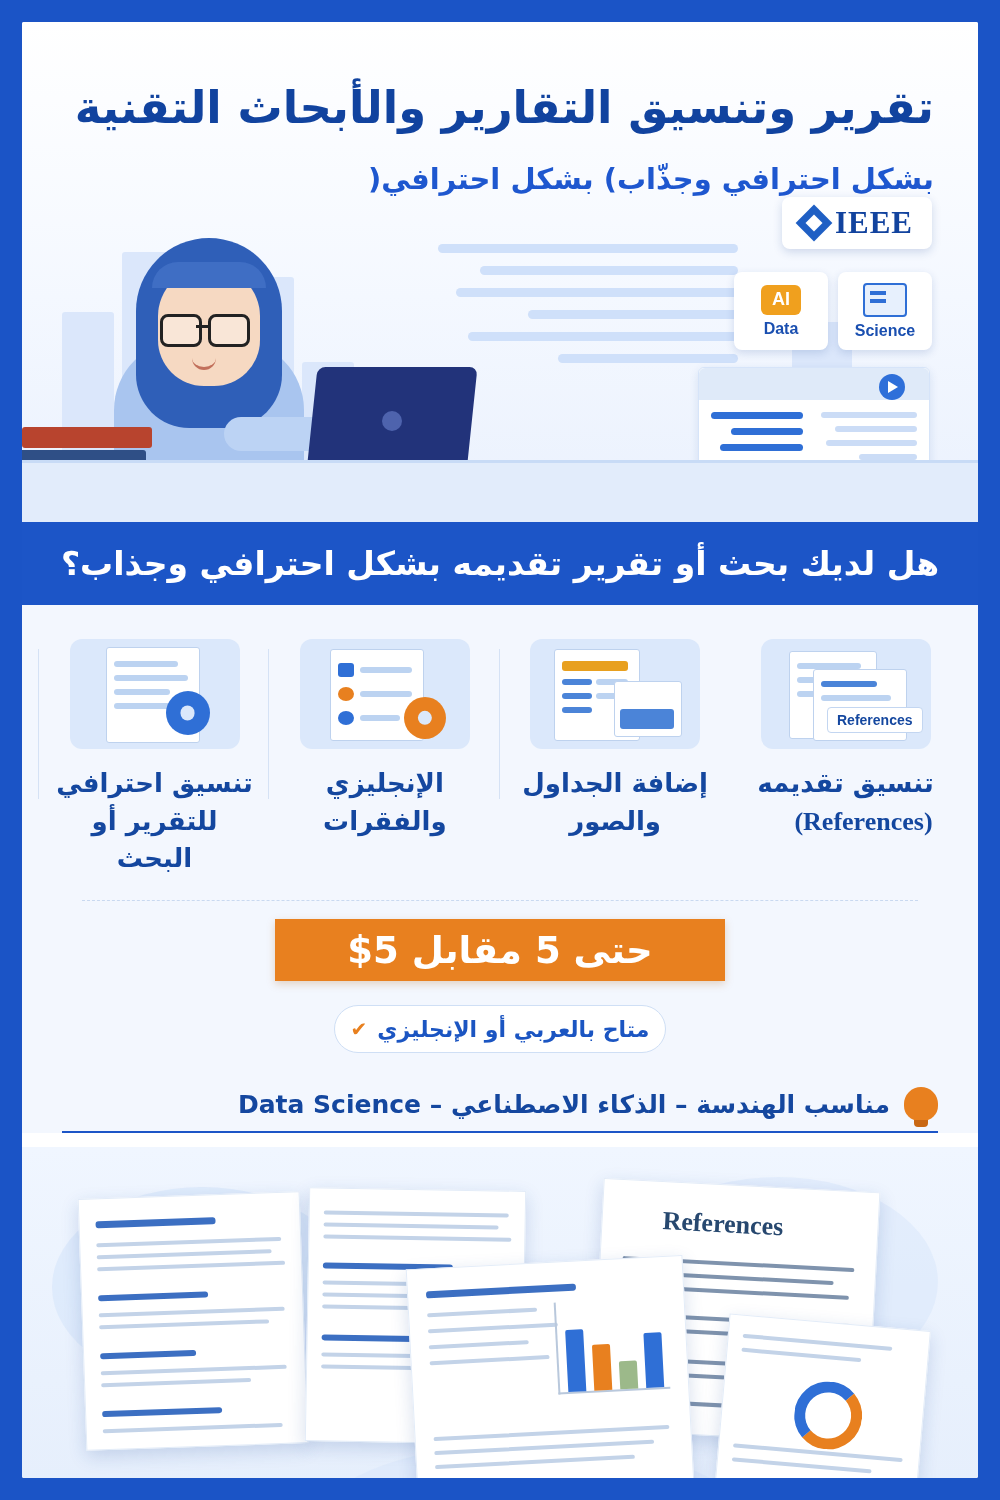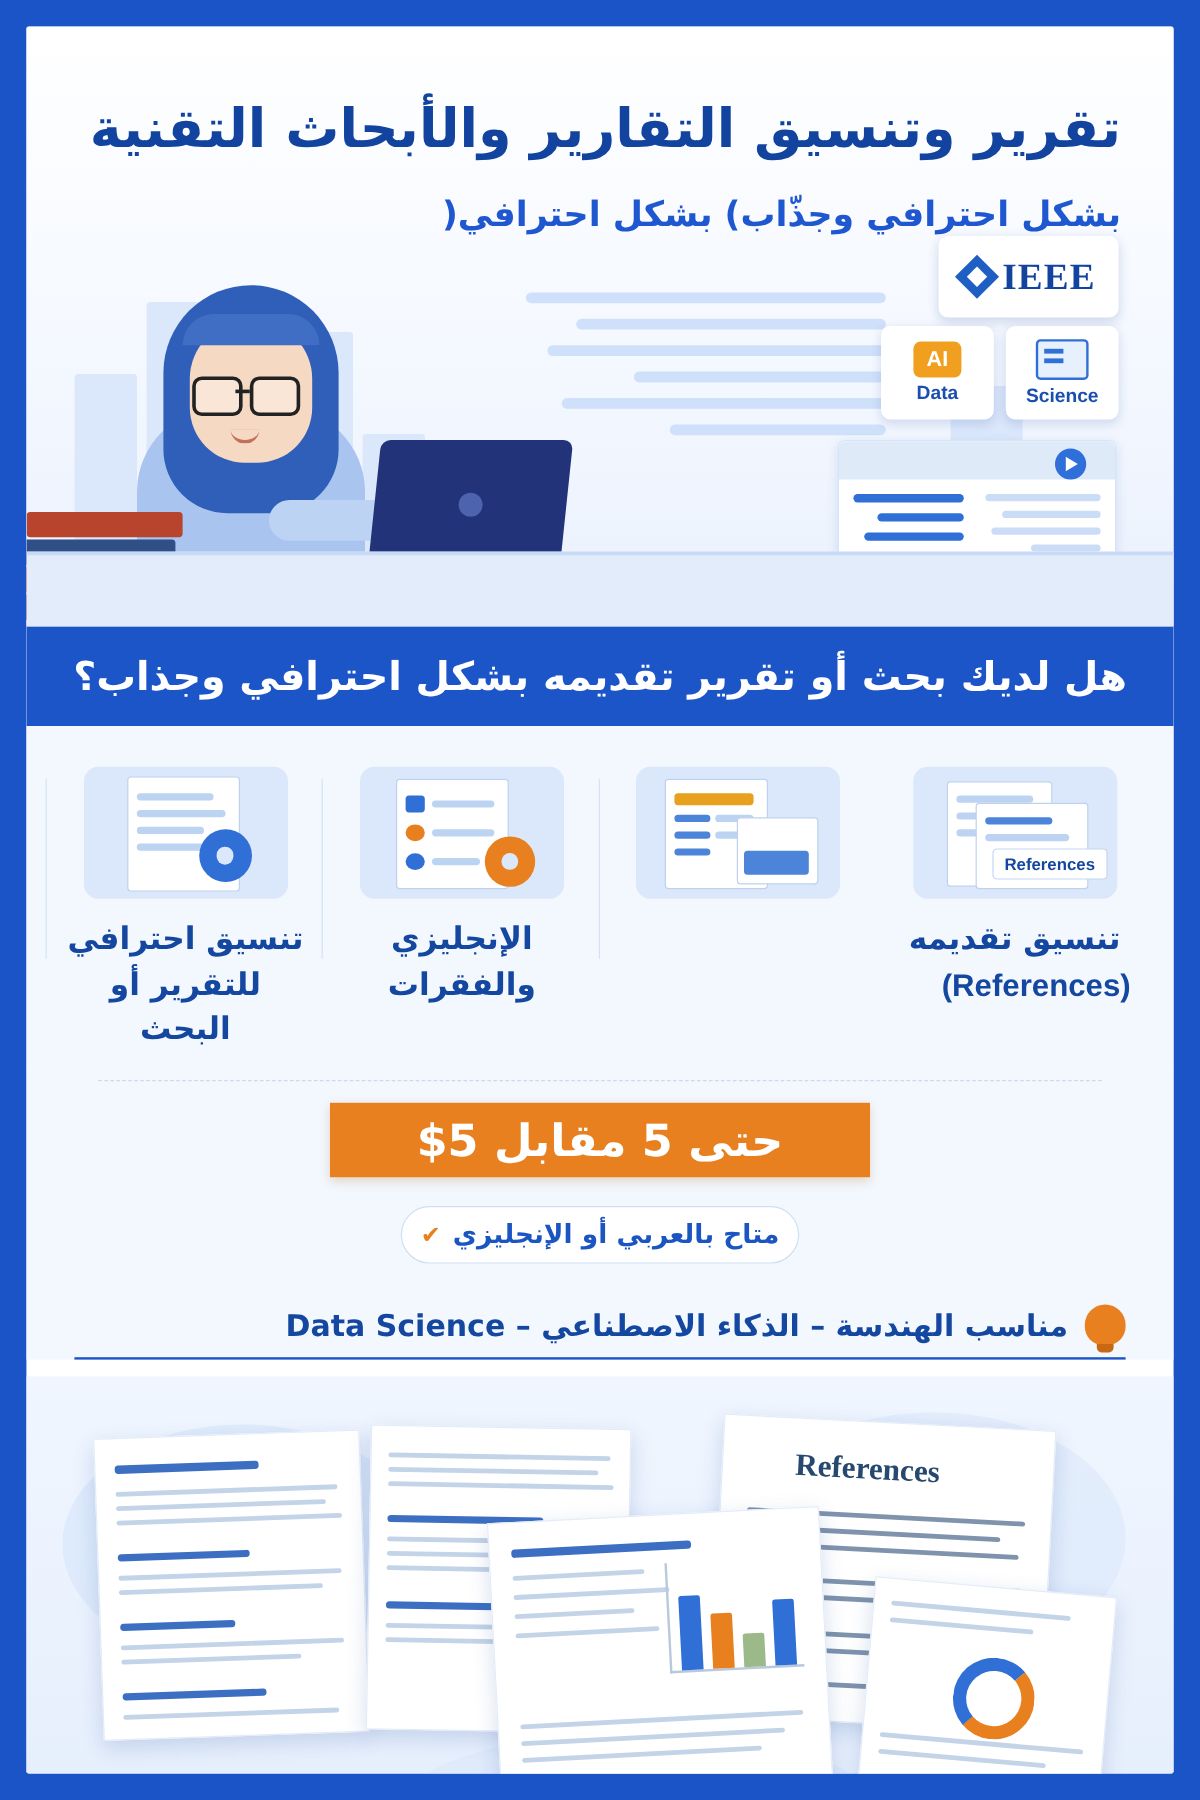--- a/index.html
+++ b/index.html
@@ -111,21 +111,21 @@
   .slide-play { position:absolute; right: 24px; top: 6px; width: 26px; height: 26px; border-radius: 50%; background:#2e6fd9; }
   .slide-play::after { content:""; position:absolute; left: 9px; top: 7px; border-left: 10px solid #fff; border-top: 6px solid transparent; border-bottom: 6px solid transparent;}
   .slide-body-lines { position:absolute; left: 12px; top: 44px; width: 92px; }
   .sbl { height: 7px; background:#2f6fd6; border-radius: 4px; margin-bottom: 9px;}
   .slide-right-lines { position:absolute; right: 12px; top: 44px; width: 96px; }
   .srl { height: 6px; background:#cbdcf6; border-radius: 4px; margin-bottom: 8px;}
   .gear-orange { position:absolute; left: 16px; bottom: 12px; width: 30px; height: 30px; }
 
   
   .ieee-badge {
-    position:absolute; right: 46px; top: 175px; width: 150px; height: 68px;
+    position:absolute; right: 46px; top: 175px; width: 150px; height: 52px;
     background:#fff; border-radius: 8px; box-shadow: 0 3px 10px rgba(20,60,140,.18);
     display:flex; align-items:center; justify-content:center; gap: 8px;
   }
   .ieee-logo { width: 26px; height: 26px; background:#1f5fc4; transform: rotate(45deg); display:flex; align-items:center; justify-content:center;}
   .ieee-logo::after{ content:""; width: 12px; height: 12px; background:#fff;}
   .ieee-text { font-weight: bold; font-size: 31px; color:#12439e; letter-spacing: 1px; font-family:"Liberation Serif", serif;}
 
   .mini-badges { position:absolute; right: 46px; top: 250px; display:flex; gap: 10px; flex-direction: row-reverse;}
   .mini-badge {
     width: 94px; height: 78px; background:#fff; border-radius: 8px;
@@ -166,21 +166,21 @@
   .service + .service::after{
     content:""; position:absolute; left: -14px; top: 10px; width:1px; height: 150px; background:#d5e2f5;
   }
   .svc-icon {
     width: 170px; height: 110px; margin: 0 auto 16px auto;
     background:#dbe8fb; border-radius: 12px; position:relative; overflow:hidden;
   }
   .svc-label {
     font-size: 26px; color:#14479f; font-weight: bold; line-height: 1.45; direction: rtl;
   }
-  .svc-label .en { font-family:Liberation Sans, sans-serif;margin-left:36px; }
+  .svc-label .en { font-family:Liberation Serif, serif;margin-left:36px; }
 
   
   .pg { position:absolute; background:#fff; border:1px solid #bed2ee; border-radius:3px;}
   .pgl { position:absolute; background:#4b84d8; border-radius:3px; height:6px;}
   .pgl.light{ background:#bcd3f1;}
   .gearshape { position:absolute; border-radius:50%; background:#2f6fd6;}
   .gearshape.org { background:#e8801f;}
   .gearshape::after{ content:""; position:absolute; left:50%; top:50%; width:34%; height:34%; background:#dbe8fb; border-radius:50%; transform:translate(-50%,-50%);}
   .refchip {
     position:absolute; right: 8px; bottom: 16px; background:#fff; border:1px solid #c3d6f1;
@@ -376,20 +376,21 @@
           <div class="pgl" style="left:32px; top:22px; width:66px; height:10px; background:#e8a01f;"></div>
           <div class="pgl" style="left:32px; top:40px; width:30px;"></div>
           <div class="pgl light" style="left:66px; top:40px; width:32px;"></div>
           <div class="pgl" style="left:32px; top:54px; width:30px;"></div>
           <div class="pgl light" style="left:66px; top:54px; width:32px;"></div>
           <div class="pgl" style="left:32px; top:68px; width:30px;"></div>
           <div class="pg" style="left:84px; top:42px; width:66px; height:54px;"></div>
           <div class="pgl" style="left:90px; top:70px; width:54px; height:20px; background:#4b84d8;"></div>
           <div class="gearshape" style="left:120px; top:48px; width:0; height:0;"></div>
         </div>
+        <div class="svc-label">إضافة الجداول والصور</div>
       </div>
 
       <div class="service">
         <div class="svc-icon">
           <div class="pg" style="left:30px; top:10px; width:92px; height:90px;"></div>
           <div class="pgl" style="left:38px; top:24px; width:16px; height:14px; background:#2f6fd6;"></div>
           <div class="pgl light" style="left:60px; top:28px; width:52px;"></div>
           <div class="pgl" style="left:38px; top:48px; width:16px; height:14px; background:#e8801f; border-radius:50%;"></div>
           <div class="pgl light" style="left:60px; top:52px; width:52px;"></div>
           <div class="pgl" style="left:38px; top:72px; width:16px; height:14px; background:#2f6fd6; border-radius:50%;"></div>

